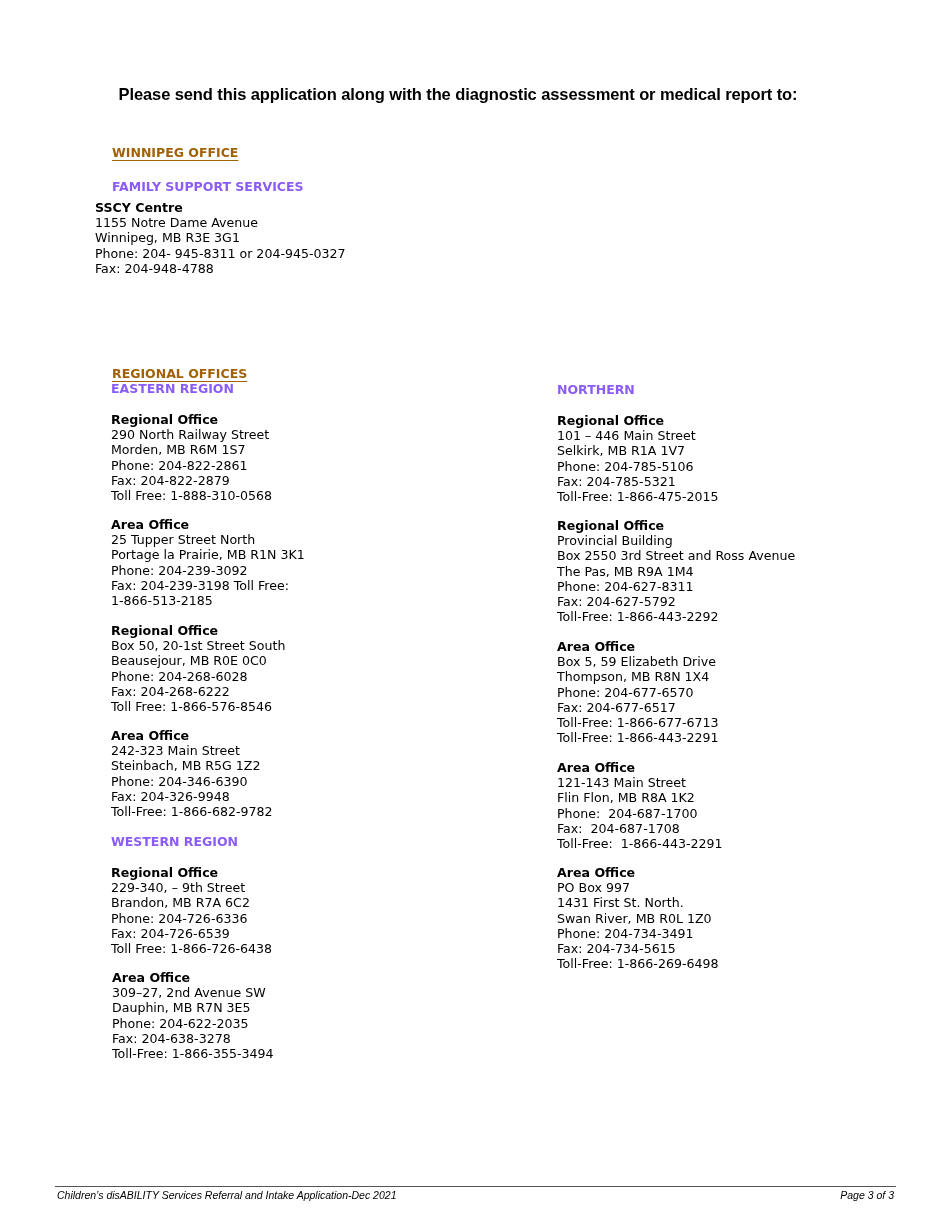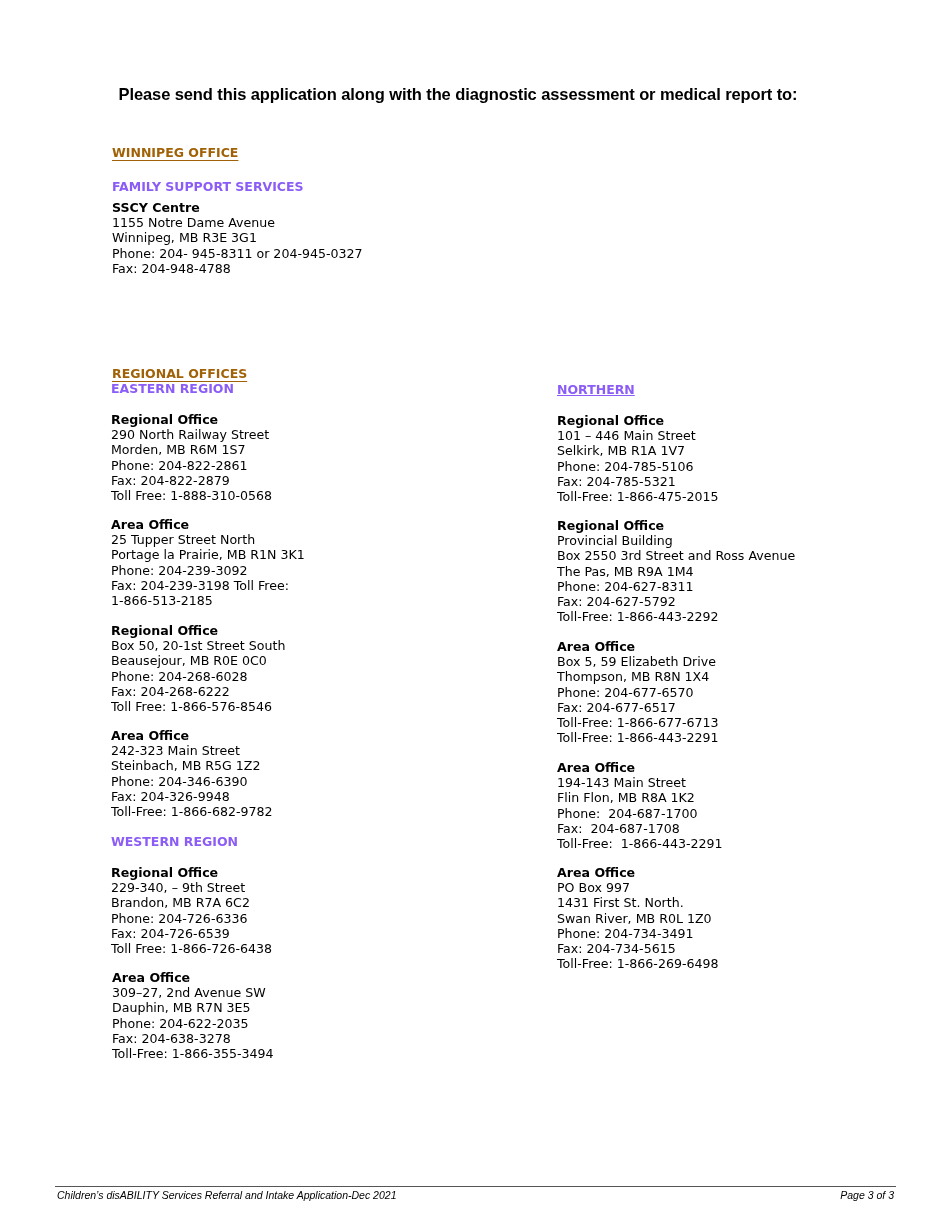--- a/index.html
+++ b/index.html
@@ -19,21 +19,21 @@
   .footer-right { position:absolute; right:56px; top:1189px; font-family:"Liberation Sans", sans-serif;
                   font-style:italic; font-size:10.5px; }
 </style>
 </head>
 <body>
 
 <div class="title">Please send this application along with the diagnostic assessment or medical report to:</div>
 
 <div class="section-link" style="top:145px;">WINNIPEG OFFICE</div>
 <div class="heading" style="left:112px; top:179px;">FAMILY SUPPORT SERVICES</div>
-<div class="block" style="left:112px; top:200px;">
+<div class="block" style="left:95px; top:200px;">
     <div class="name">SSCY Centre</div>
     <div class="line">1155 Notre Dame Avenue</div>
     <div class="line">Winnipeg, MB R3E 3G1</div>
     <div class="line">Phone: 204- 945-8311 or 204-945-0327</div>
     <div class="line">Fax: 204-948-4788</div>
   </div>
 
 <div class="section-link" style="top:336px;margin-top:30px;">REGIONAL OFFICES</div>
 
 <div class="heading" style="left:111px; top:381px;">EASTERN REGION</div>
@@ -81,21 +81,21 @@
   </div>
 <div class="block" style="left:112px; top:970px;">
     <div class="name">Area Office</div>
     <div class="line">309–27, 2nd Avenue SW</div>
     <div class="line">Dauphin, MB R7N 3E5</div>
     <div class="line">Phone: 204-622-2035</div>
     <div class="line">Fax: 204-638-3278</div>
     <div class="line">Toll-Free: 1-866-355-3494</div>
   </div>
 
-<div class="heading" style="left:557px; top:382px;text-decoration:underline;">NORTHERN</div>
+<div class="heading" style="left:557px; top:382px;">NORTHERN</div>
 <div class="block" style="left:557px; top:413px;">
     <div class="name">Regional Office</div>
     <div class="line">101 – 446 Main Street</div>
     <div class="line">Selkirk, MB R1A 1V7</div>
     <div class="line">Phone: 204-785-5106</div>
     <div class="line">Fax: 204-785-5321</div>
     <div class="line">Toll-Free: 1-866-475-2015</div>
   </div>
 <div class="block" style="left:557px; top:518px;">
     <div class="name">Regional Office</div>
@@ -110,21 +110,21 @@
     <div class="name">Area Office</div>
     <div class="line">Box 5, 59 Elizabeth Drive</div>
     <div class="line">Thompson, MB R8N 1X4</div>
     <div class="line">Phone: 204-677-6570</div>
     <div class="line">Fax: 204-677-6517</div>
     <div class="line">Toll-Free: 1-866-677-6713</div>
     <div class="line">Toll-Free: 1-866-443-2291</div>
   </div>
 <div class="block" style="left:557px; top:760px;">
     <div class="name">Area Office</div>
-    <div class="line">194-143 Main Street</div>
+    <div class="line">121-143 Main Street</div>
     <div class="line">Flin Flon, MB R8A 1K2</div>
     <div class="line">Phone:  204-687-1700</div>
     <div class="line">Fax:  204-687-1708</div>
     <div class="line">Toll-Free:  1-866-443-2291</div>
   </div>
 <div class="block" style="left:557px; top:865px;">
     <div class="name">Area Office</div>
     <div class="line">PO Box 997</div>
     <div class="line">1431 First St. North.</div>
     <div class="line">Swan River, MB R0L 1Z0</div>

